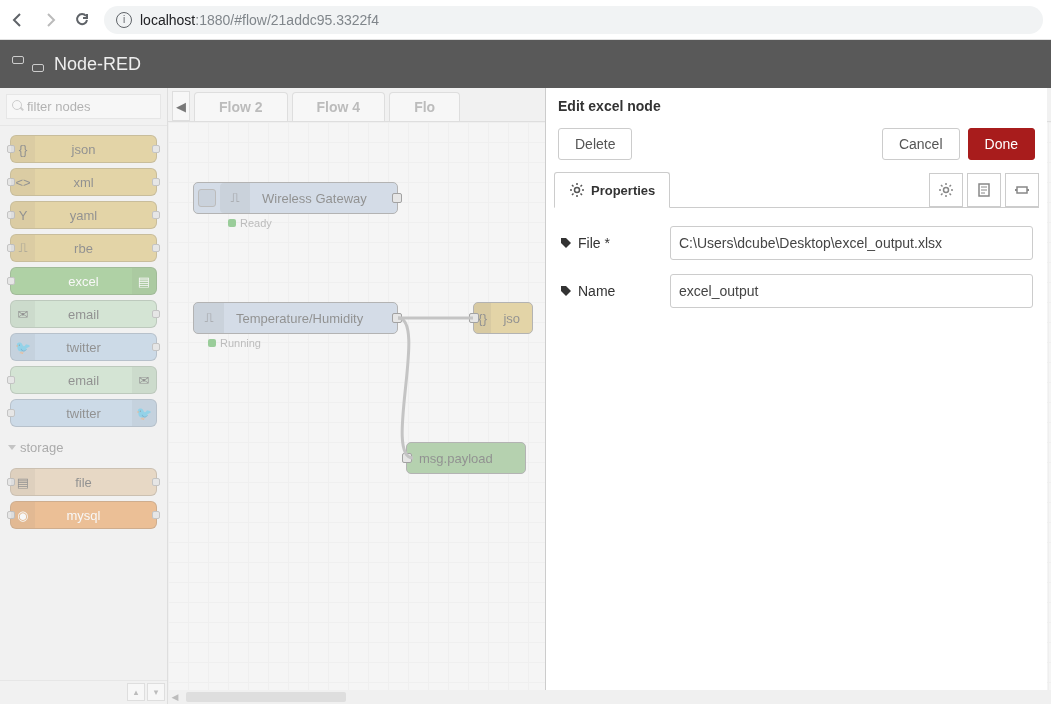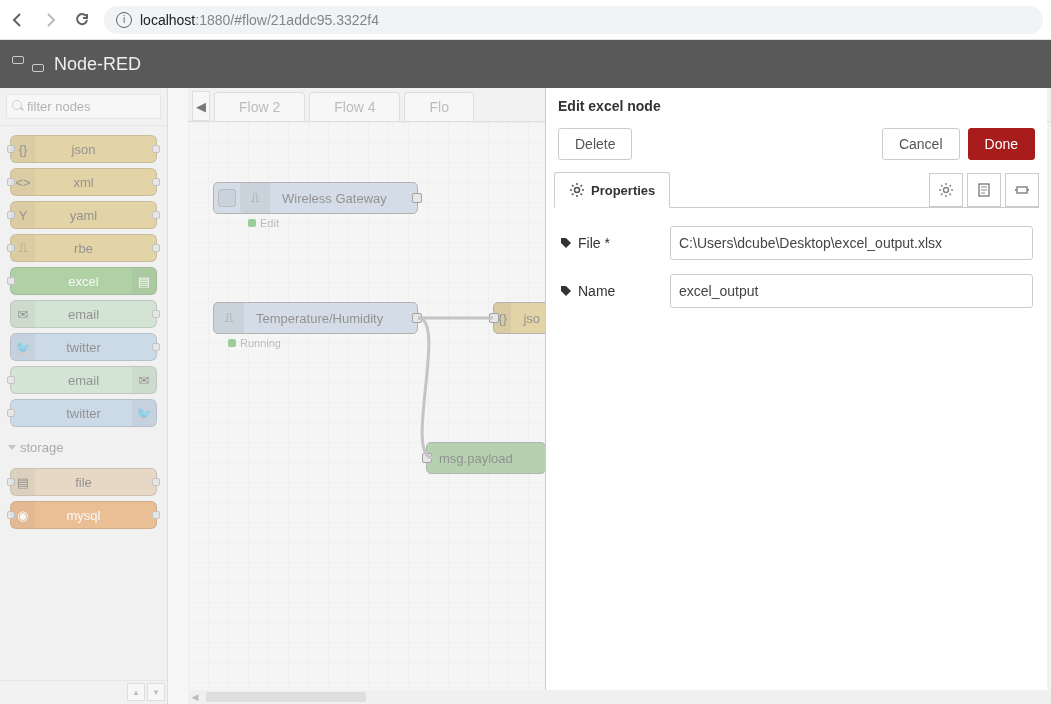--- a/index.html
+++ b/index.html
@@ -14,21 +14,21 @@
   .addr-text .path { color:#80868b; }
 
   
   .nr-header { height:48px; background:#595959; display:flex; align-items:center; padding:0 12px; color:#eee; font-size:18px; gap:10px;}
   .nr-logo { width:32px; height:16px; position:relative; }
   .nr-logo::before,.nr-logo::after{content:"";position:absolute;width:10px;height:6px;border:1.5px solid #ccc;border-radius:2px;}
   .nr-logo::before{left:0;top:0;}
   .nr-logo::after{right:0;bottom:0;}
 
   
-  .nr-main { display:flex; height:calc(704px - 40px - 40px - 8px); position:relative;gap:20px; }
+  .nr-main { display:flex; height:calc(704px - 40px - 40px - 8px); position:relative; }
 
   
   .palette { width:168px; background:#f3f3f3; border-right:1px solid #ccc; display:flex; flex-direction:column; }
   .palette-search { padding:6px; border-bottom:1px solid #ddd;}
   .palette-search input { width:100%; border:1px solid #ddd; padding:4px 6px 4px 20px; color:#999; font-size:13px; background:#fff;}
   .search-wrap{position:relative;}
   .search-wrap::before{content:"";position:absolute;left:6px;top:6px;width:8px;height:8px;border:1.5px solid #aaa;border-radius:50%;}
   .search-wrap::after{content:"";position:absolute;left:14px;top:14px;width:4px;height:1.5px;background:#aaa;transform:rotate(45deg);}
   .palette-list{flex:1;overflow:hidden;padding:4px;}
   .palette-category{color:#666;font-size:13px;padding:8px 4px;display:flex;align-items:center;gap:4px;}
@@ -41,21 +41,21 @@
   .c-gold{background:#d7b85e;} .c-green{background:#6fb35a;color:#fff;}
   .c-lgreen{background:#b8d8b8;} .c-lblue{background:#a8c5df;}
   .c-tan{background:#dec09a;} .c-orange{background:#e78f3c;color:#fff;}
   .palette-footer{height:24px;display:flex;justify-content:flex-end;padding:2px;gap:2px;border-top:1px solid #ddd;}
   .pfbtn{width:18px;height:18px;border:1px solid #ccc;background:#fff;display:flex;align-items:center;justify-content:center;font-size:9px;color:#888;}
 
   
   .workspace{flex:1;display:flex;flex-direction:column;background:#f7f7f7;position:relative;}
   .ws-tabs{height:34px;display:flex;align-items:flex-end;padding:0 4px;gap:4px;border-bottom:1px solid #ccc;background:#f3f3f3;}
   .ws-tab-scroll{width:18px;height:30px;border:1px solid #ccc;background:#fff;display:flex;align-items:center;justify-content:center;}
-  .ws-tab{padding:6px 24px;border:1px solid #ccc;border-bottom:none;background:#fff;color:#888;font-size:14px;border-radius:4px 4px 0 0;}
+  .ws-tab{padding:6px 24px;border:1px solid #ccc;border-bottom:none;background:#fff;color:#888;font-size:14px;border-radius:4px 4px 0 0;font-weight:bold;}
   .canvas{flex:1;position:relative;background:#fafafa;
     background-image:linear-gradient(#eee 1px,transparent 1px),linear-gradient(90deg,#eee 1px,transparent 1px);
     background-size:20px 20px;}
   .canvas-hscroll{height:14px;background:#f0f0f0;display:flex;align-items:center;}
   .hs-btn{width:14px;height:14px;display:flex;align-items:center;justify-content:center;color:#888;font-size:9px;}
   .hs-thumb{height:10px;width:160px;background:#ccc;border-radius:2px;margin-left:4px;}
 
   
   .fnode{position:absolute;height:32px;border-radius:5px;border:1px solid #777;display:flex;align-items:center;font-size:13px;color:#333;}
   .fnode .ficon{width:30px;height:100%;background:rgba(0,0,0,0.1);border-radius:4px 0 0 4px;display:flex;align-items:center;justify-content:center;}
@@ -220,21 +220,21 @@
     <div class="canvas">
 
       <div class="fnode n-blue" style="left:25px;top:60px;width:205px;">
         <div class="tgl"></div>
         <div class="ficon" style="margin-left:4px;">⎍</div>
         <div class="flabel">Wireless Gateway</div>
         <div class="fport r"></div>
       </div>
       <div class="fstatus" style="left:60px;top:95px;">
           <span class="dot" style="background:#4a4;"></span>
-          <span>Edit</span>
+          <span>Ready</span>
         </div>
 
       <div class="fnode n-blue" style="left:25px;top:180px;width:205px;">
         <div class="ficon">⎍</div>
         <div class="flabel">Temperature/Humidity</div>
         <div class="fport r"></div>
       </div>
       <div class="fstatus" style="left:40px;top:215px;">
           <span class="dot" style="background:#4a4;"></span>
           <span>Running</span>

